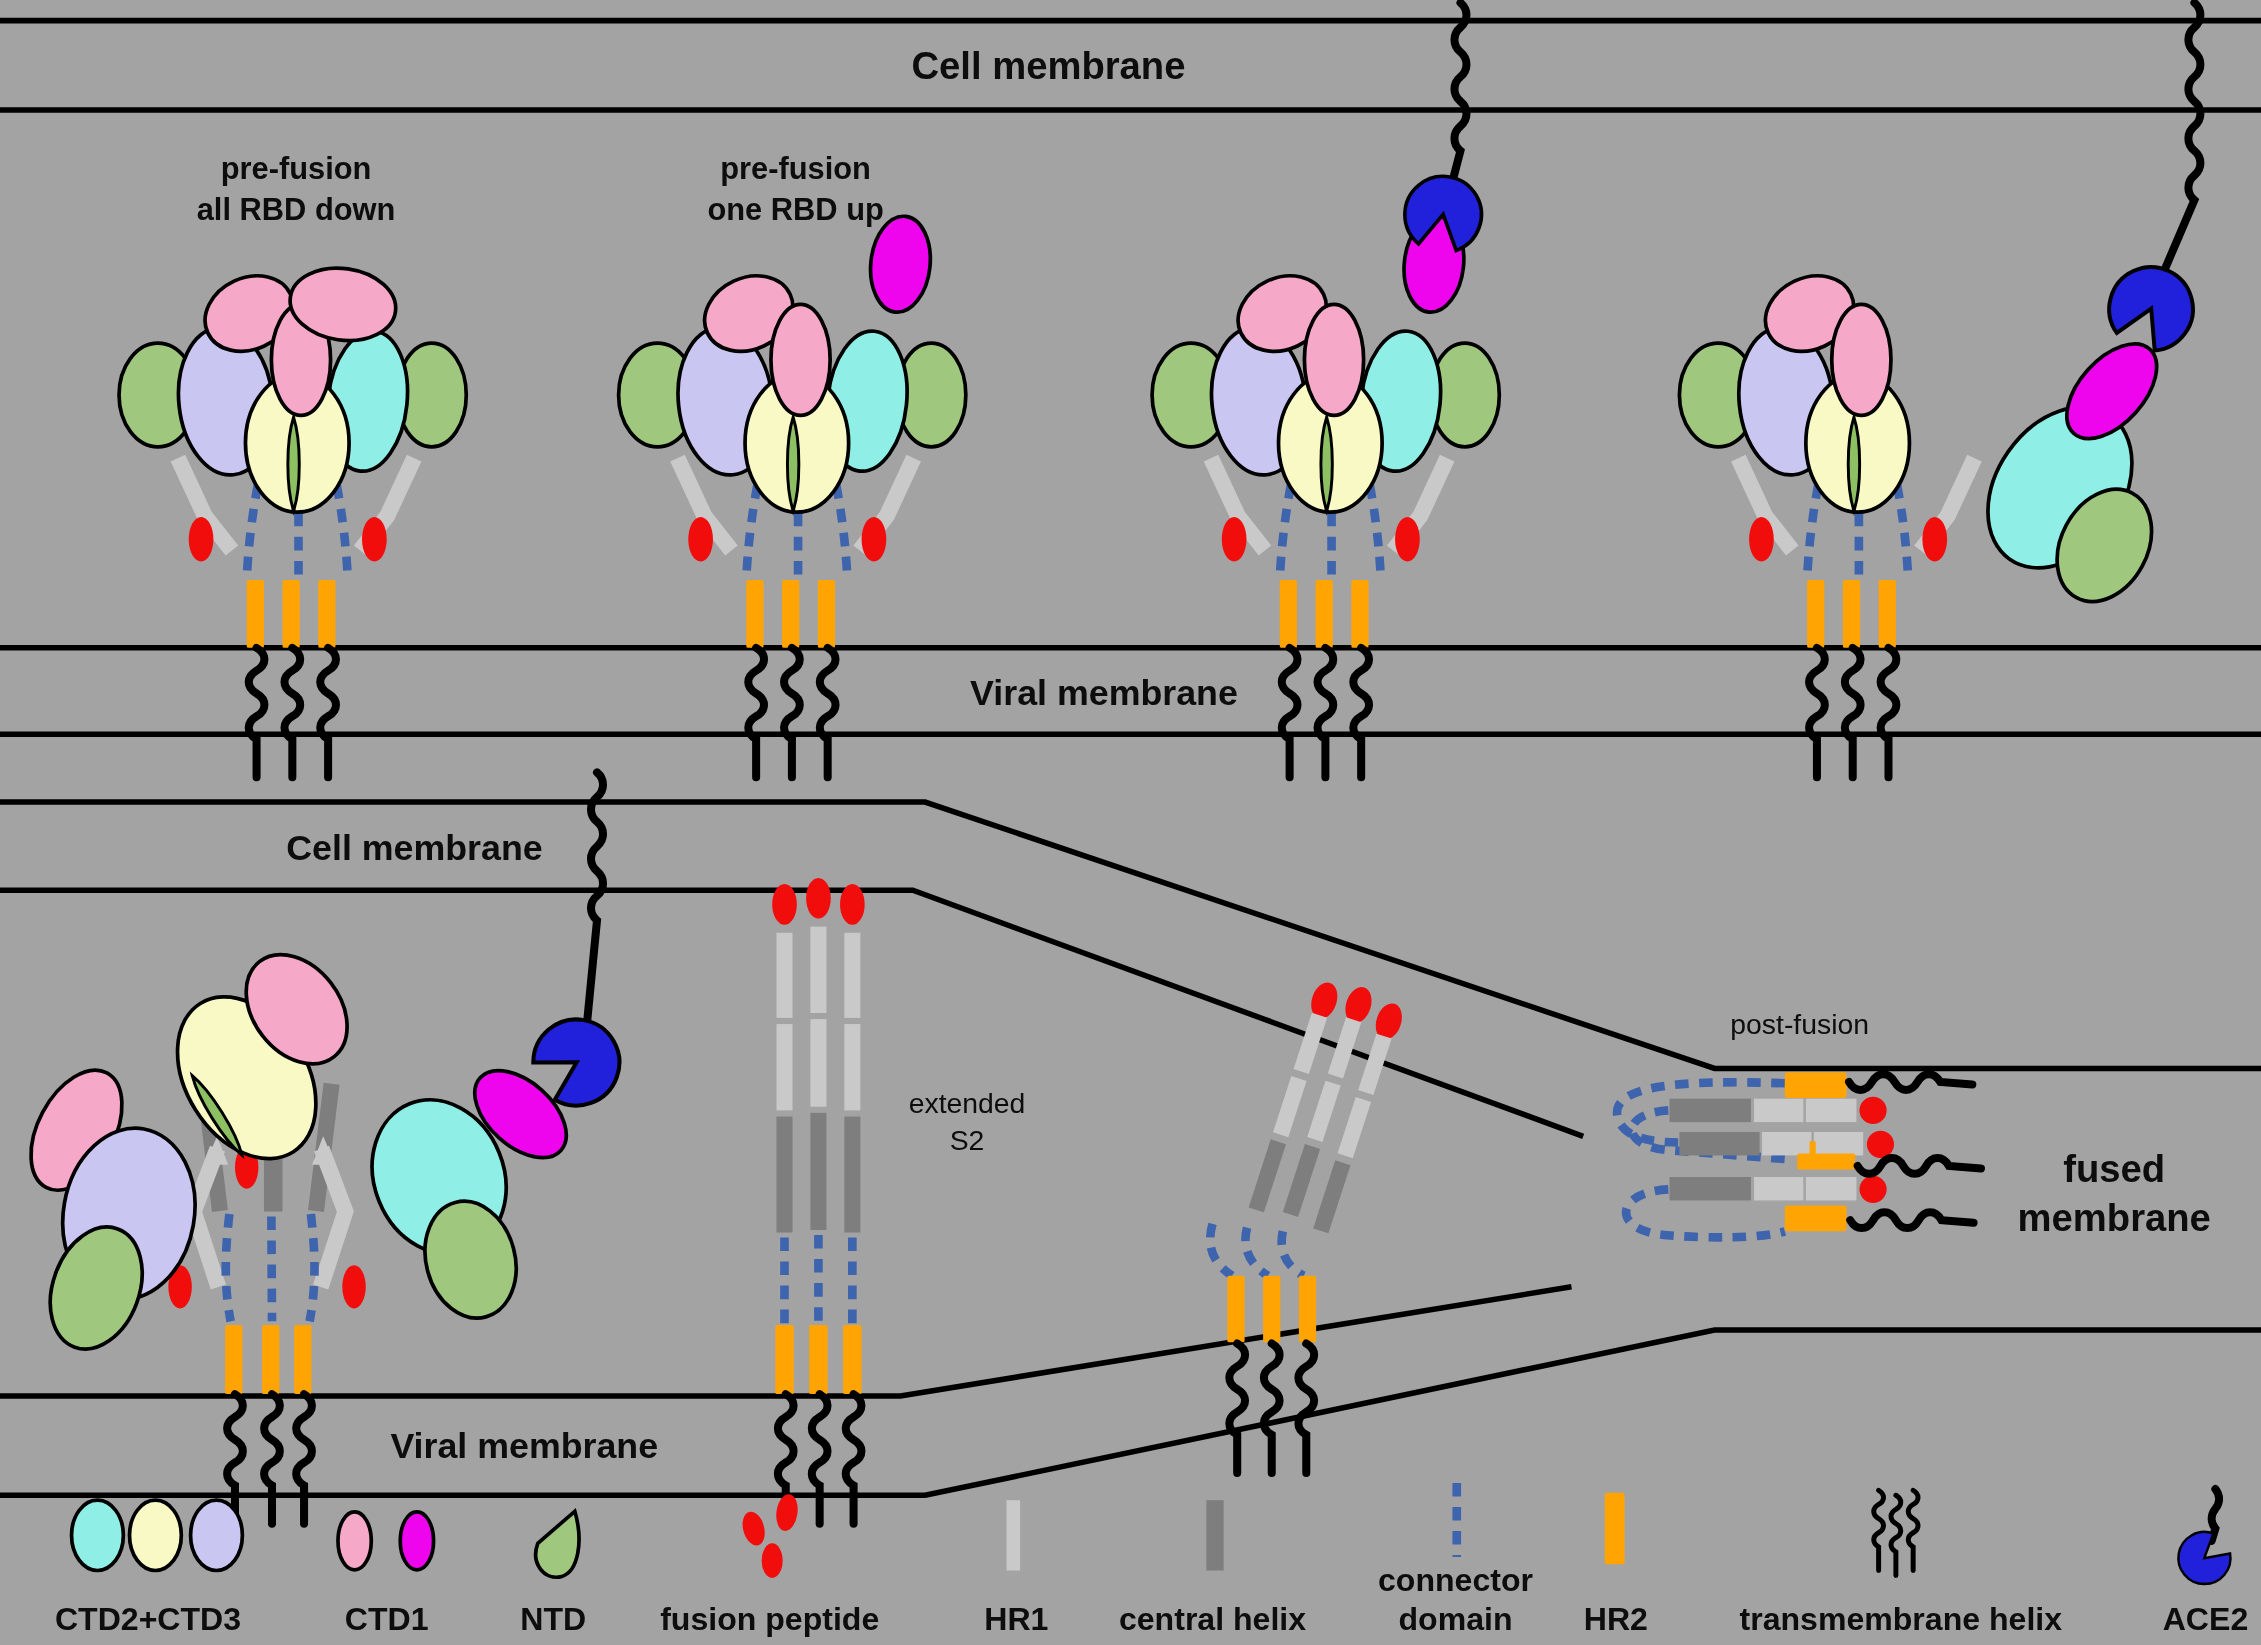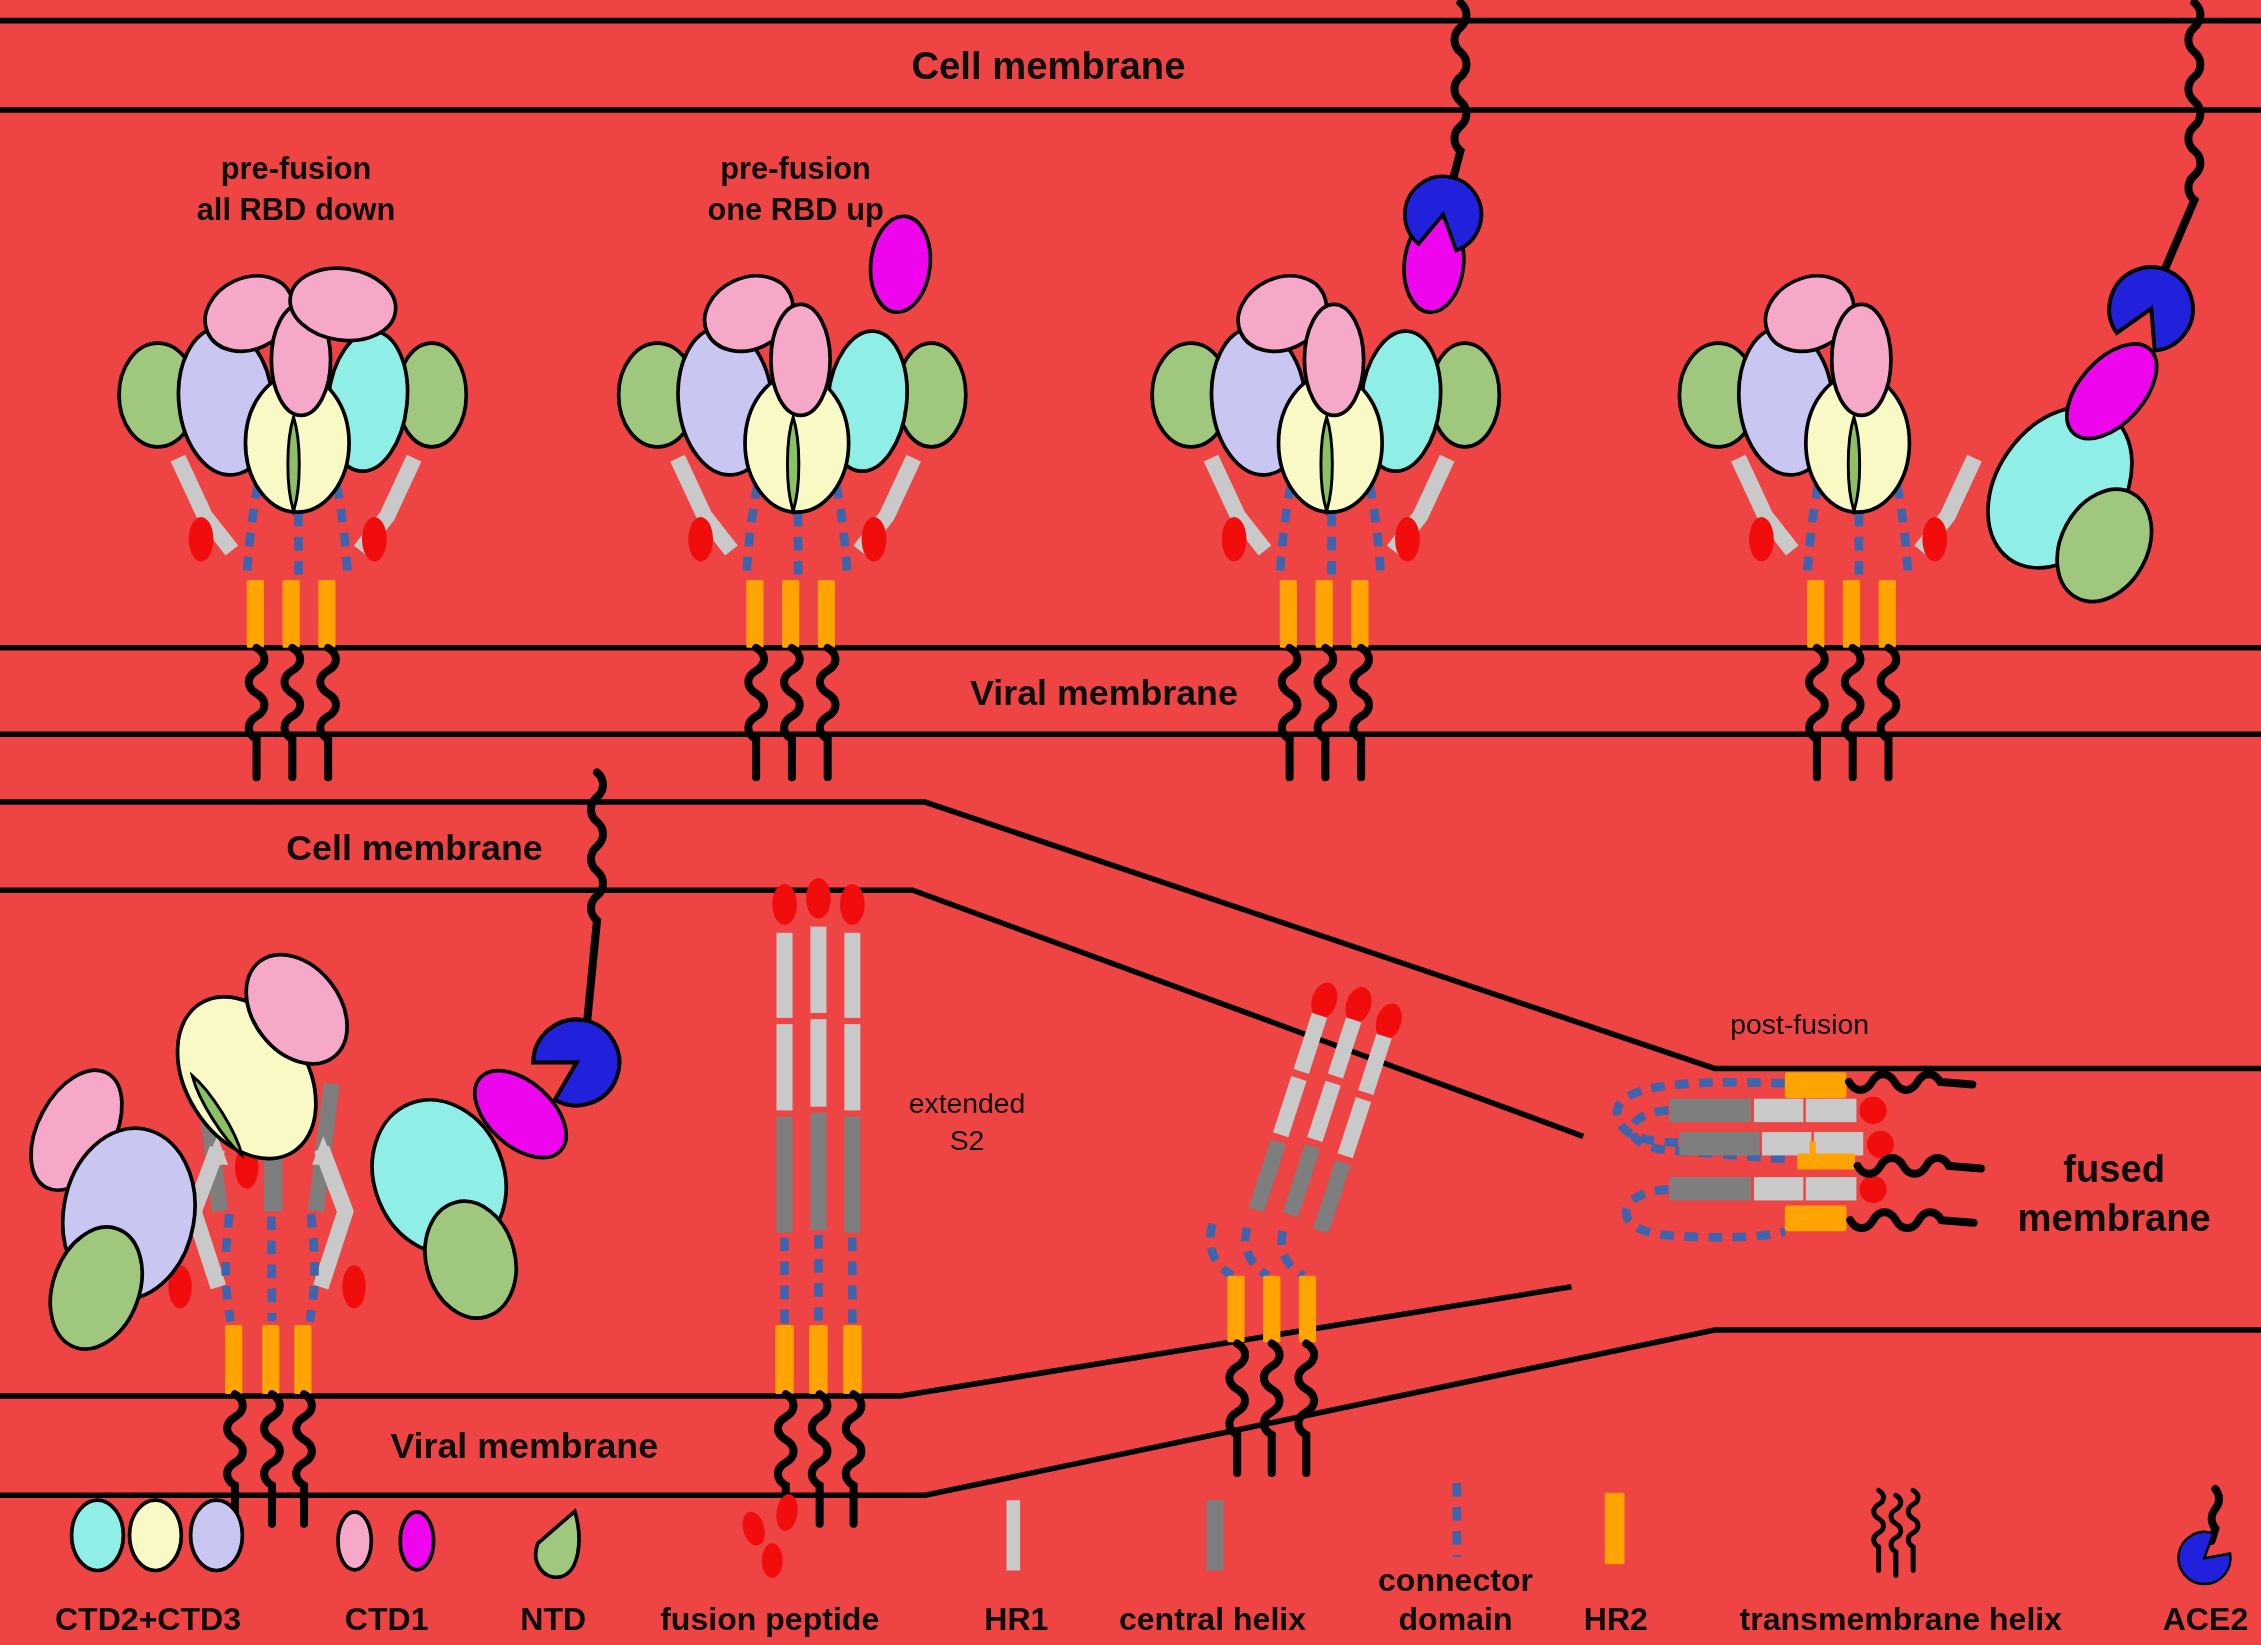--- a/index.html
+++ b/index.html
@@ -1,16 +1,16 @@
 <!DOCTYPE html>
 <html style="font-size:10px"><head>
 <meta charset="utf-8">
 <style>
   html,body{margin:0;padding:0;background:#fff;}
-  #canvas{width:2261px;height:1646px;position:relative;background:#ef4444;overflow:hidden;}
+  #canvas{width:2261px;height:1646px;position:relative;background:#a3a3a3;overflow:hidden;}
   svg{display:block;}
   text{font-family:"Liberation Sans",sans-serif;fill:#0d0d0d;text-anchor:middle;}
   .t-xl{font-size:62px;font-weight:bold;}
   .t-l{font-size:58px;font-weight:bold;}
   .t-m{font-size:50px;font-weight:bold;}
   .t-s{font-size:46px;font-weight:normal;}
   .t-leg{font-size:52px;font-weight:bold;}
   .mem{stroke:#000;stroke-width:9;fill:none;}
   .f-pink{fill:#F6A8C9;stroke:#000;stroke-width:6;}
   .f-mag{fill:#EE05EE;stroke:#000;stroke-width:6;}

